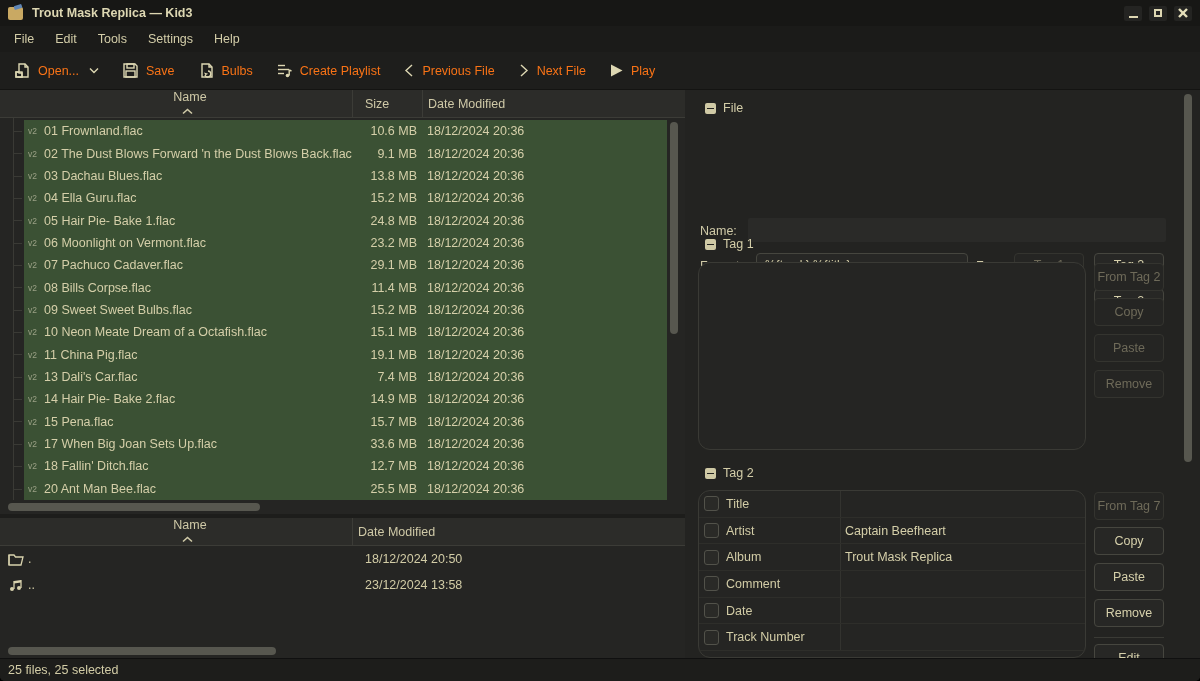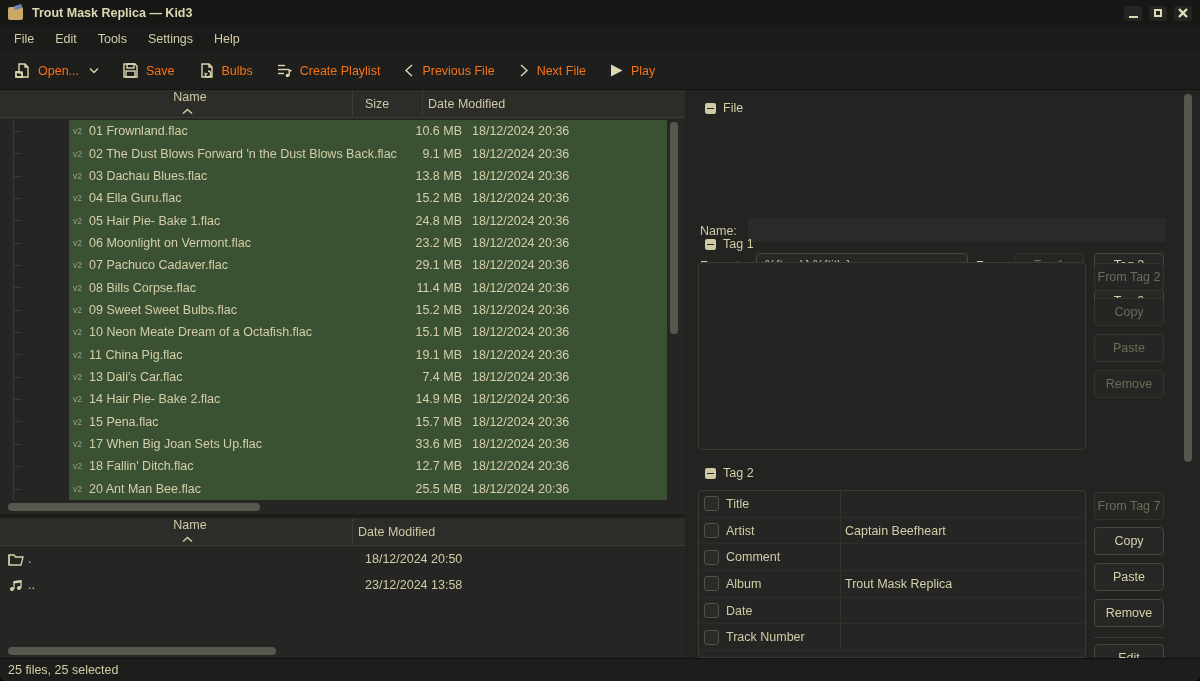--- a/index.html
+++ b/index.html
@@ -42,21 +42,21 @@
   .file-list{position:absolute;top:0;left:0;width:685px;height:424px;background:#252523;}
   .list-header{height:28px;background:#2c2c29;border-bottom:1px solid #3c3c37;display:flex;align-items:stretch;color:#cfc9a7;}
   .hc{display:flex;align-items:center;}
   .hc-name{width:353px;padding-left:28px;justify-content:space-between;border-right:1px solid #3c3c37;flex-direction:column;}
   .hc-name .sort{margin-right:6px;}
   .hc-size{width:70px;padding-left:12px;border-right:1px solid #3c3c37;}
   .hc-date{flex:1;padding-left:5px;}
   .sort svg{stroke:#cfc9a7;fill:none;stroke-width:1.6;}
   .file-body{position:relative;height:382px;padding-top:2px;overflow:hidden;}
   .tree-line{position:absolute;left:13px;top:0;bottom:0;width:1px;background:#3a3a35;}
-  .frow{display:flex;width:667px;height:22.35px;align-items:stretch;gap:45px;}
+  .frow{display:flex;width:667px;height:22.35px;align-items:stretch;}
   .frow .fmargin{width:24px;position:relative;}
   .frow .tick{position:absolute;left:13px;top:11px;width:9px;height:1px;background:#3a3a35;}
   .frow .fcontent{flex:1;display:flex;align-items:center;background:var(--selection);color:#d5cfa9;}
   .v2badge{width:20px;padding-left:4px;font-size:8.5px;color:#9aa085;}
   .fname{width:309px;white-space:nowrap;overflow:hidden;}
   .fsize{width:64px;text-align:right;white-space:nowrap;}
   .fdate{flex:1;padding-left:10px;white-space:nowrap;}
   .vscroll{position:absolute;top:4px;right:7px;width:8px;height:374px;}
   .vthumb{position:absolute;left:0;top:0;width:8px;height:212px;border-radius:4px;background:#57574f;}
   .hscroll{position:relative;height:14px;background:#252523;}
@@ -85,21 +85,21 @@
   .rinput{position:absolute;height:24px;background:#2a2a28;border-radius:2px;}
   .combo{position:absolute;height:24px;background:#272725;border:1px solid #46463f;border-radius:4px;
     display:flex;align-items:center;padding:0 6px 0 8px;overflow:hidden;}
   .combo .ctext{flex:1;white-space:nowrap;overflow:hidden;font-size:12px;color:#d5cfa9;}
   .combo svg{flex:none;stroke:#b9b396;fill:none;stroke-width:1.5;margin-left:3px;}
   .btn{position:absolute;width:70px;border:1px solid #46463f;border-radius:4px;background:#272725;
     color:#d6d0ab;display:flex;align-items:center;justify-content:center;}
   .btn.h24{height:24px;}
   .btn.h28{height:28px;}
   .btn.disabled{color:#6e6a59;border-color:#34342f;background:#252523;}
-  .tagtable{position:absolute;left:10px;width:388px;background:#252523;border:1px solid #3a3a35;border-radius:4px;overflow:hidden;}
+  .tagtable{position:absolute;left:10px;width:388px;background:#252523;border:1px solid #3a3a35;border-radius:12px;overflow:hidden;}
   .t2row{display:flex;height:26.7px;align-items:center;border-bottom:1px solid #2e2e2a;}
   .t2cb{flex:none;width:15px;height:15px;margin-left:5px;border:1px solid #52524a;border-radius:3px;background:#2a2a27;}
   .t2label{width:122px;padding-left:7px;border-right:1px solid #33332f;align-self:stretch;display:flex;align-items:center;color:#d2cca6;}
   .t2value{flex:1;padding-left:4px;color:#d5cfa9;white-space:nowrap;overflow:hidden;}
   .btn-sep{position:absolute;left:406px;width:70px;height:1px;background:#3a3a35;}
   .rvscroll{position:absolute;left:496px;top:4px;width:8px;height:560px;}
   .rvthumb{position:absolute;left:0;top:0;width:8px;height:368px;border-radius:4px;background:#57574f;}
 
   
   .statusbar{position:absolute;top:658px;left:0;width:100%;height:23px;background:#1d1d1b;
@@ -532,28 +532,28 @@
           </div>
 
           <div class="t2row">
             <span class="t2cb"></span>
             <span class="t2label">Artist</span>
             <span class="t2value">Captain Beefheart</span>
           </div>
 
           <div class="t2row">
             <span class="t2cb"></span>
+            <span class="t2label">Album</span>
+            <span class="t2value">Trout Mask Replica</span>
+          </div>
+
+          <div class="t2row">
+            <span class="t2cb"></span>
             <span class="t2label">Comment</span>
             <span class="t2value"></span>
-          </div>
-
-          <div class="t2row">
-            <span class="t2cb"></span>
-            <span class="t2label">Album</span>
-            <span class="t2value">Trout Mask Replica</span>
           </div>
 
           <div class="t2row">
             <span class="t2cb"></span>
             <span class="t2label">Date</span>
             <span class="t2value"></span>
           </div>
 
           <div class="t2row">
             <span class="t2cb"></span>

